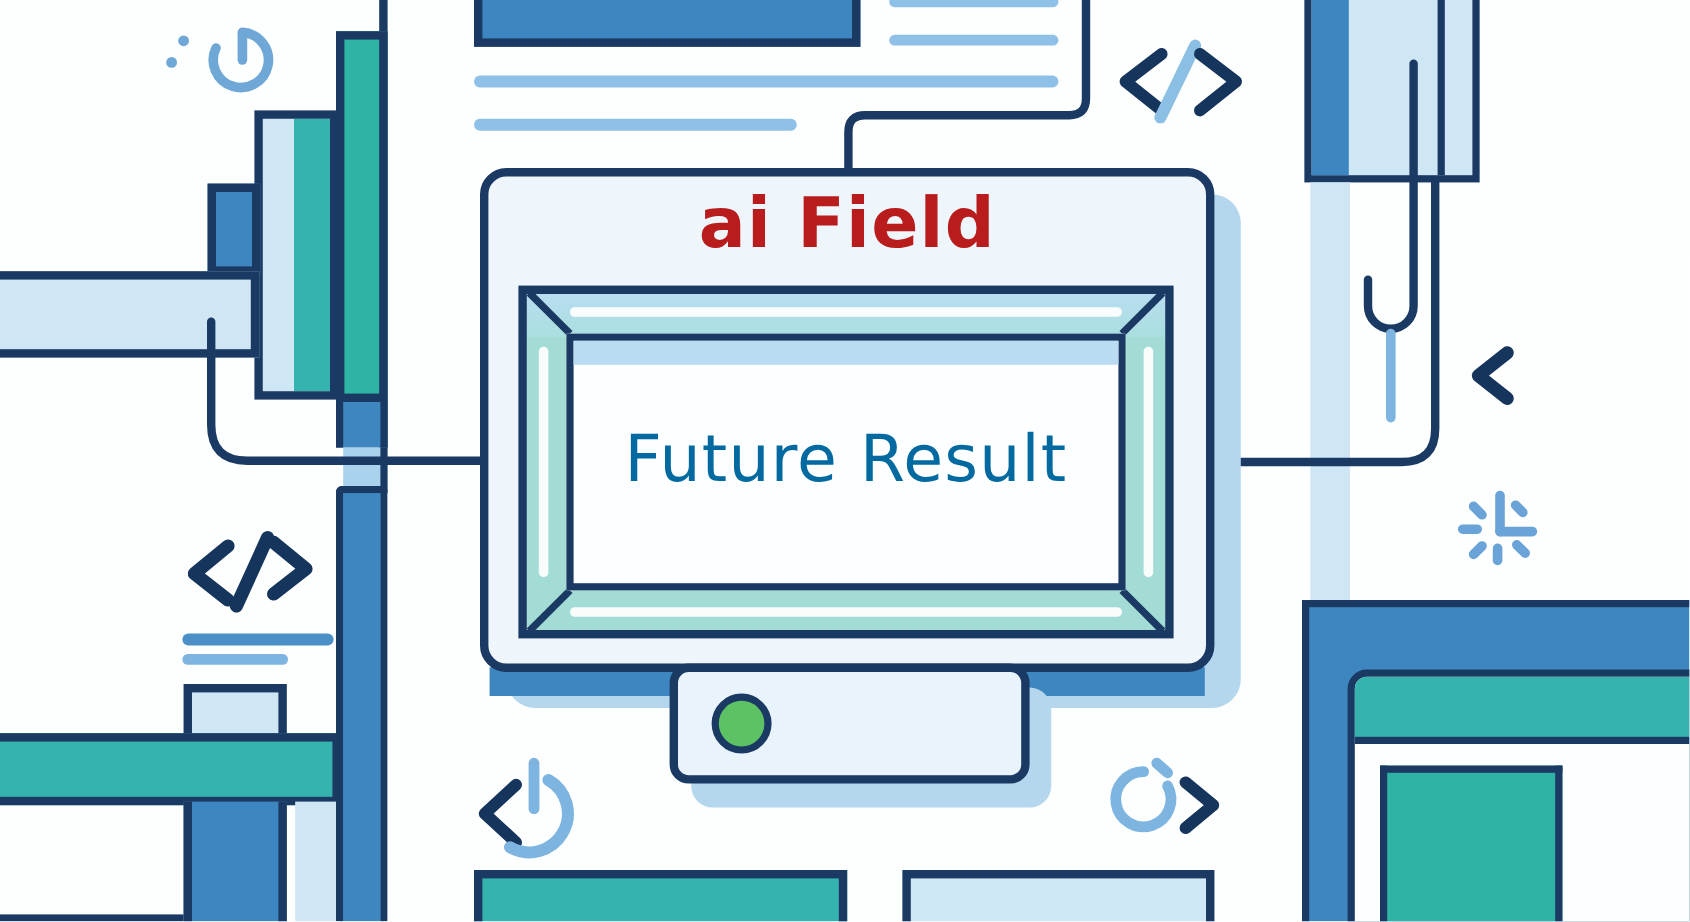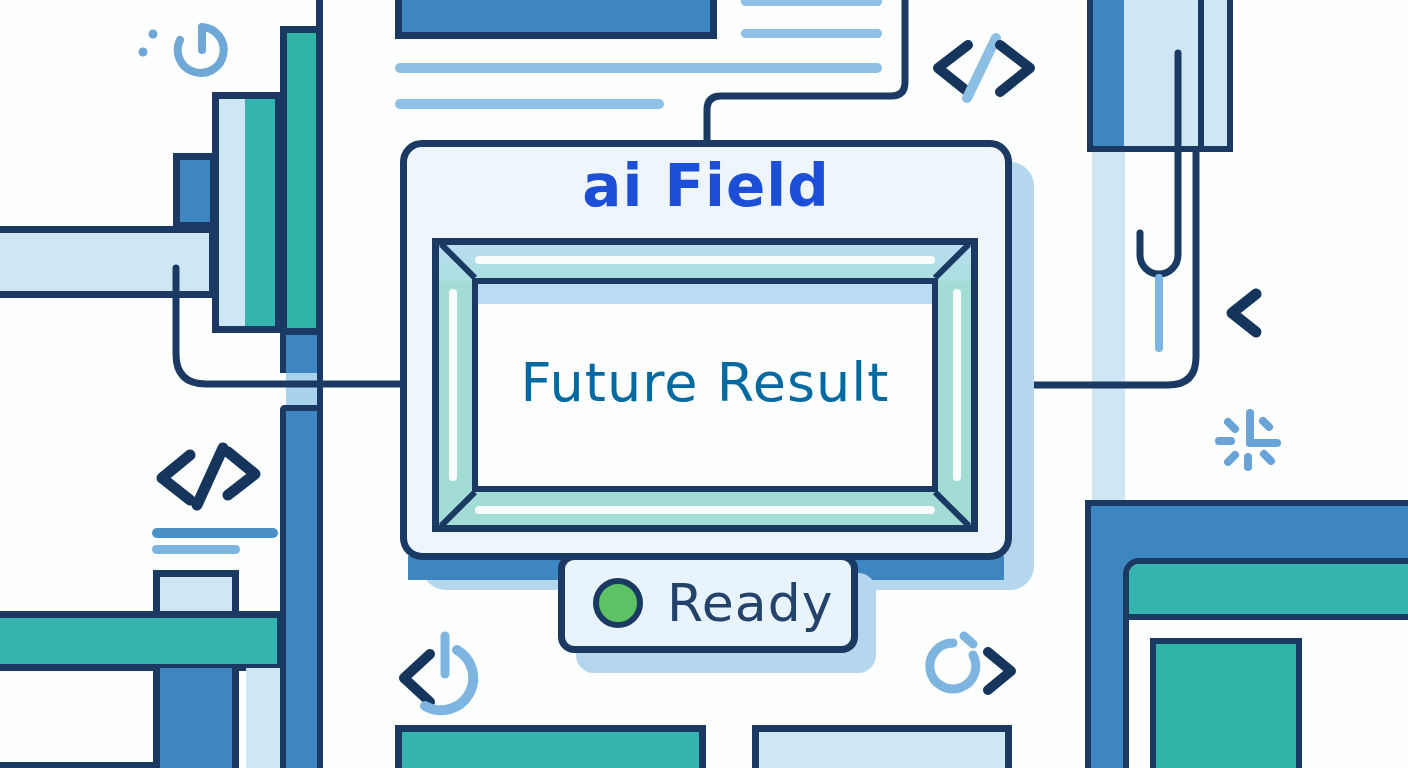--- a/index.html
+++ b/index.html
@@ -54,21 +54,21 @@
   .rt-stripe{position:absolute;left:0;top:0;width:31px;height:100%;background:var(--blue);}
   .rt-div{position:absolute;left:105px;top:0;width:6px;height:100%;background:var(--navy);}
   .pale-col{left:1092px;top:152px;width:33px;height:350px;background:var(--pale);}
 
   
   .card-shadow{left:422px;top:162px;width:612px;height:428px;border-radius:24px;background:var(--shadow);}
   .card-base{left:408px;top:556px;width:596px;height:24px;background:var(--blue);}
   .card{left:400px;top:140px;width:612px;height:420px;border-radius:22px;background:var(--cardbg);
         border:7px solid var(--navy);box-sizing:border-box;}
   .card-title{left:400px;top:152px;width:612px;text-align:center;font-size:58px;font-weight:bold;
-        color:#1d4ed8;letter-spacing:1px;}
+        color:#b91c1c;letter-spacing:1px;}
   .frame{left:432px;top:238px;width:546px;height:294px;border:7px solid var(--navy);box-sizing:border-box;
         background:linear-gradient(180deg,#b8ddef 0,#aadfe0 36px,#a2dcd4 36px,#a2dcd4 100%);}
   .gloss{position:absolute;background:rgba(255,255,255,.92);border-radius:4px;}
   .gl-top{left:36px;top:11px;right:36px;height:8px;}
   .gl-bot{left:36px;bottom:11px;right:36px;height:8px;}
   .gl-left{left:10px;top:44px;bottom:44px;width:8px;}
   .gl-right{right:10px;top:44px;bottom:44px;width:8px;}
   .miter{position:absolute;background:var(--navy);width:48px;height:6px;}
   .m-tl{left:-5px;top:13px;transform:rotate(45deg);}
   .m-tr{right:-5px;top:13px;transform:rotate(-45deg);}
@@ -207,21 +207,20 @@
     <div class="miter m-br"></div>
     <div class="frame-inner">
       <div class="inner-strip"></div>
       <div class="screen-text">Future Result</div>
     </div>
   </div>
 
   <div class="abs badge-shadow"></div>
   <div class="abs badge">
     <div class="dot"></div>
-    <div class="badge-label">Ready</div>
   </div>
 
   <svg class="abs" style="left:390px;top:628px" width="100" height="88" viewBox="0 0 100 88">
     <polyline points="40,26 14,50 40,74" fill="none" stroke="#16355c" stroke-width="10" stroke-linecap="round" stroke-linejoin="round"></polyline>
     <path d="M55,8 V46" fill="none" stroke="#7db4e0" stroke-width="9" stroke-linecap="round"></path>
     <path d="M67,22 A30,30 0 1 1 35,78" fill="none" stroke="#7db4e0" stroke-width="10" stroke-linecap="round"></path>
   </svg>
 
   <svg class="abs" style="left:918px;top:628px" width="105" height="78" viewBox="0 0 105 78">
     <path d="M35,15 A23,23 0 1 0 55,27" fill="none" stroke="#7db4e0" stroke-width="9" stroke-linecap="round"></path>

